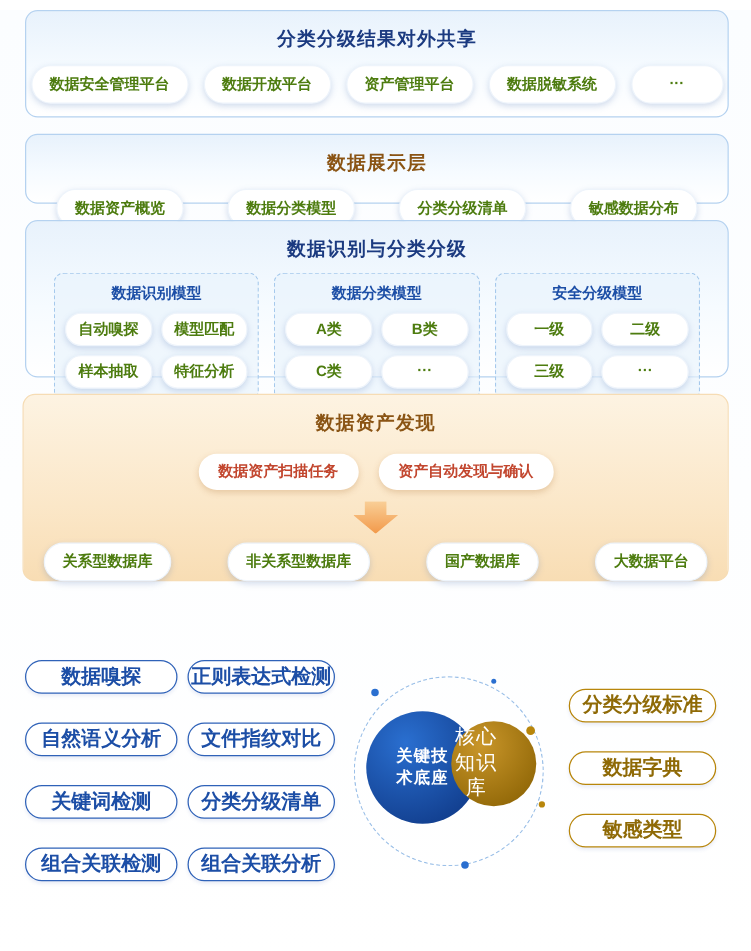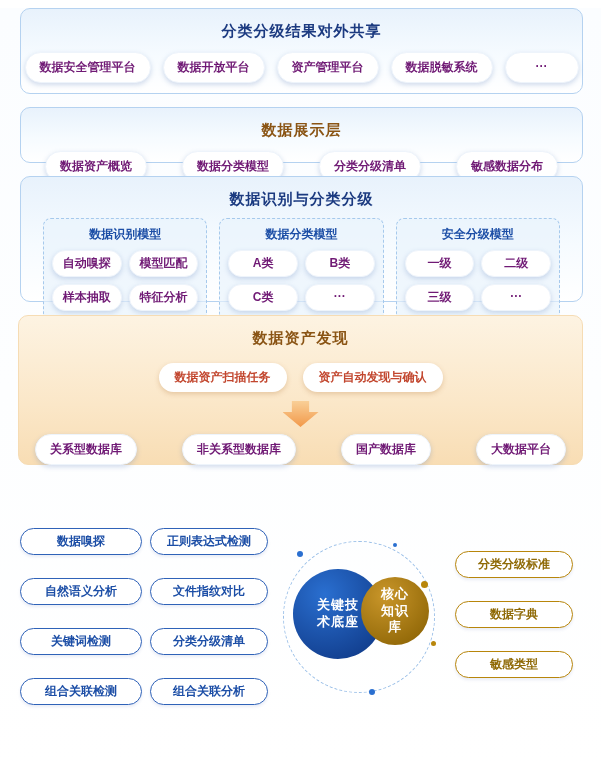--- a/index.html
+++ b/index.html
@@ -38,21 +38,21 @@
   .title-amber { color:#8a5414; }
 
   
   .pill {
     background:#ffffff;
     border:1px solid #eef4fb;
     border-radius:16px;
     padding:6px 14px;
     font-size:12px;
     font-weight:bold;
-    color:#701a75;
+    color:#4d7c0f;
     box-shadow:0 2px 5px rgba(96,130,185,0.28);
     text-align:center;
     white-space:nowrap;
   }
   .pill-row { display:flex; justify-content:center; gap:12px; margin-top:11px; padding:0 16px; }
   .pill-row-spread { display:flex; justify-content:space-between; margin-top:11px; padding:0 24px; }
   .pill-ellipsis { min-width:74px; }
 
   
   .dash-row { display:flex; gap:12px; padding:0 22px; margin-top:9px; }
@@ -95,21 +95,21 @@
     display:grid;
     grid-template-columns:122px 118px;
     column-gap:8px;
     row-gap:23px;
   }
   .pill-outline-blue, .pill-outline-gold {
     height:27px;
     background:#ffffff;
     border-radius:15px;
     display:flex; align-items:center; justify-content:center;
-    font-size:12px; font-weight:bold;
+    font-size:16px; font-weight:bold;
     white-space:nowrap;
     box-shadow:0 2px 3px rgba(80,110,180,0.12);
   }
   .pill-outline-blue { border:1px solid #2f62b8; color:#1c4ea6; }
   .pill-outline-gold { border:1px solid #b8860b; color:#8f6a06; }
 
   .venn { position:absolute; left:283px; top:28px; width:152px; height:152px; }
   .ring { position:absolute; inset:0; border:1.5px dashed #9cc0e8; border-radius:50%; }
   .circle-blue {
     position:absolute; left:10px; top:28px;
@@ -118,22 +118,22 @@
     display:flex; align-items:center; justify-content:center;
     color:#ffffff; font-size:13px; font-weight:bold;
     text-align:center; line-height:1.3; letter-spacing:1px;
     z-index:1;
   }
   .circle-blue .txt { width:50px; }
   .circle-gold {
     position:absolute; left:78px; top:36px;
     width:68px; height:68px; border-radius:50%;
     background:radial-gradient(circle at 35% 28%, #c9962a 0%, #8f6606 85%);
-    display:flex; align-items:center; justify-content:center;
-    color:#ffffff; font-size:13px; font-weight:bold;
+    display:flex; align-items:center; 
+    color:#ffffff; font-size:16px; font-weight:normal;
     text-align:center; line-height:1.3; letter-spacing:1px;
     z-index:2;
   }
   .circle-gold .txt { width:40px; }
   .dot { position:absolute; border-radius:50%; }
   .dot-blue { background:#2a6fd0; }
   .dot-gold { background:#b8860b; }
 
   .pill-gold-1 { position:absolute; left:455px; top:38px;  width:118px; }
   .pill-gold-2 { position:absolute; left:455px; top:88px;  width:118px; }

